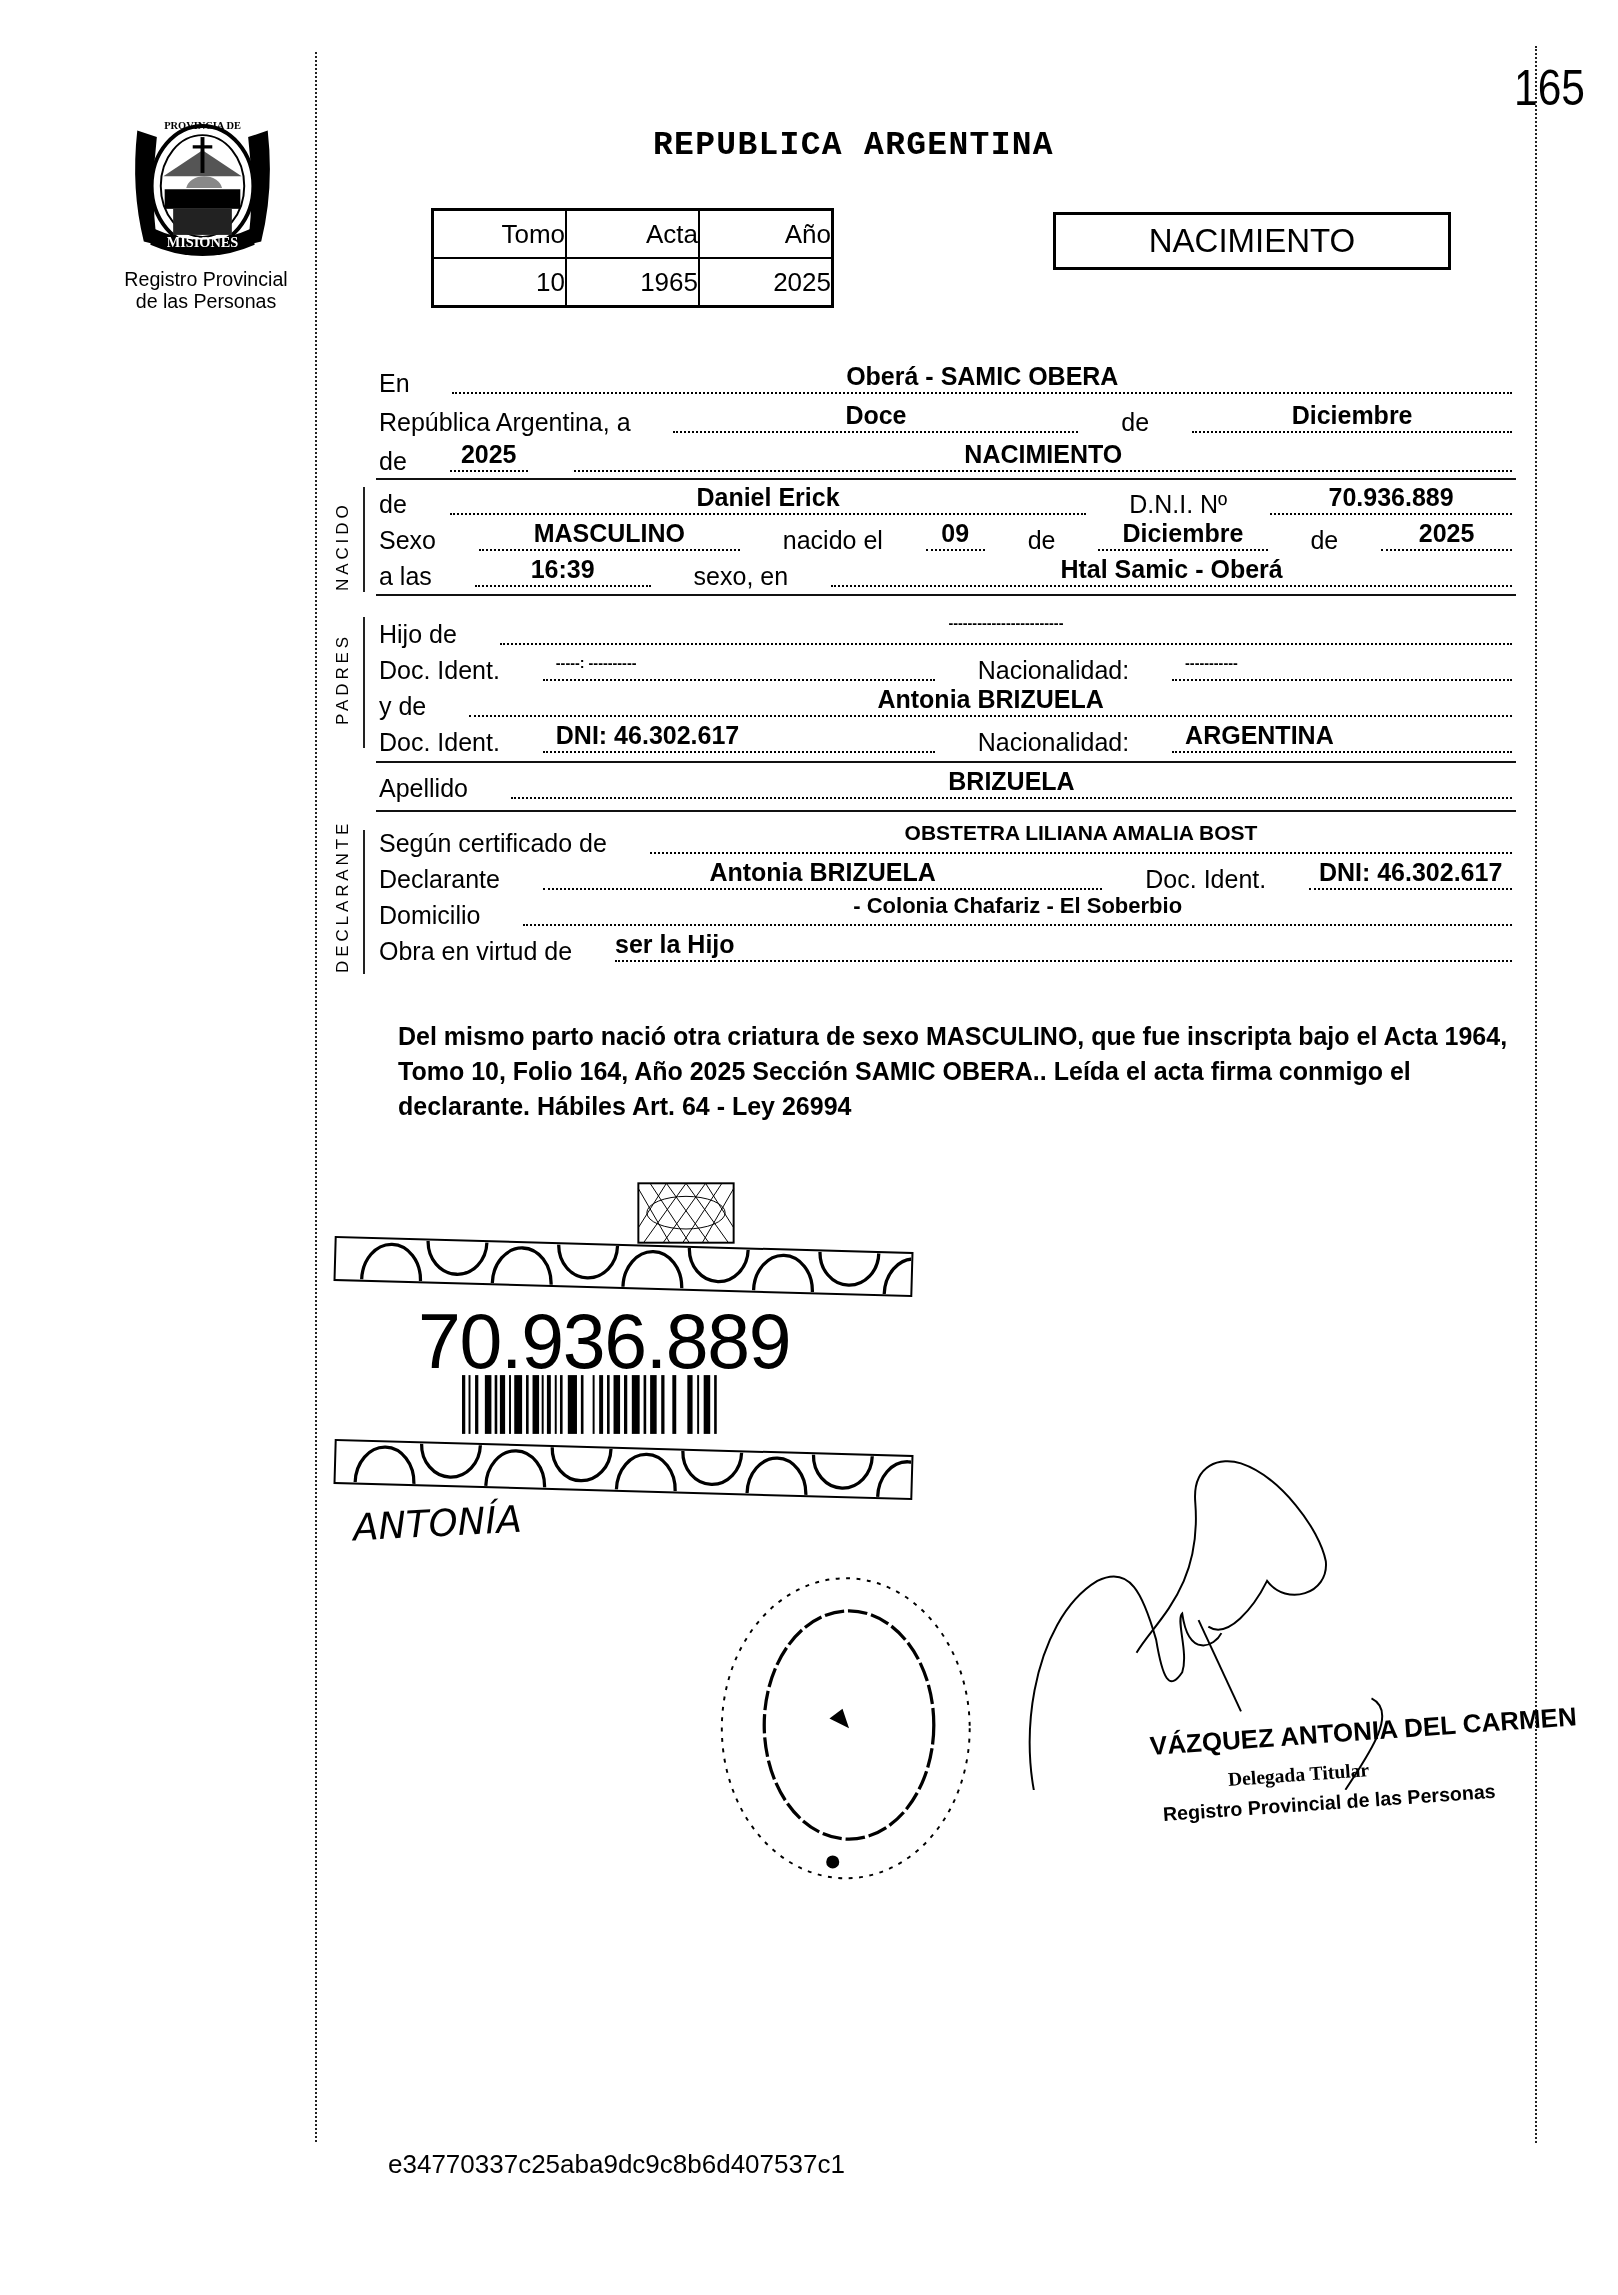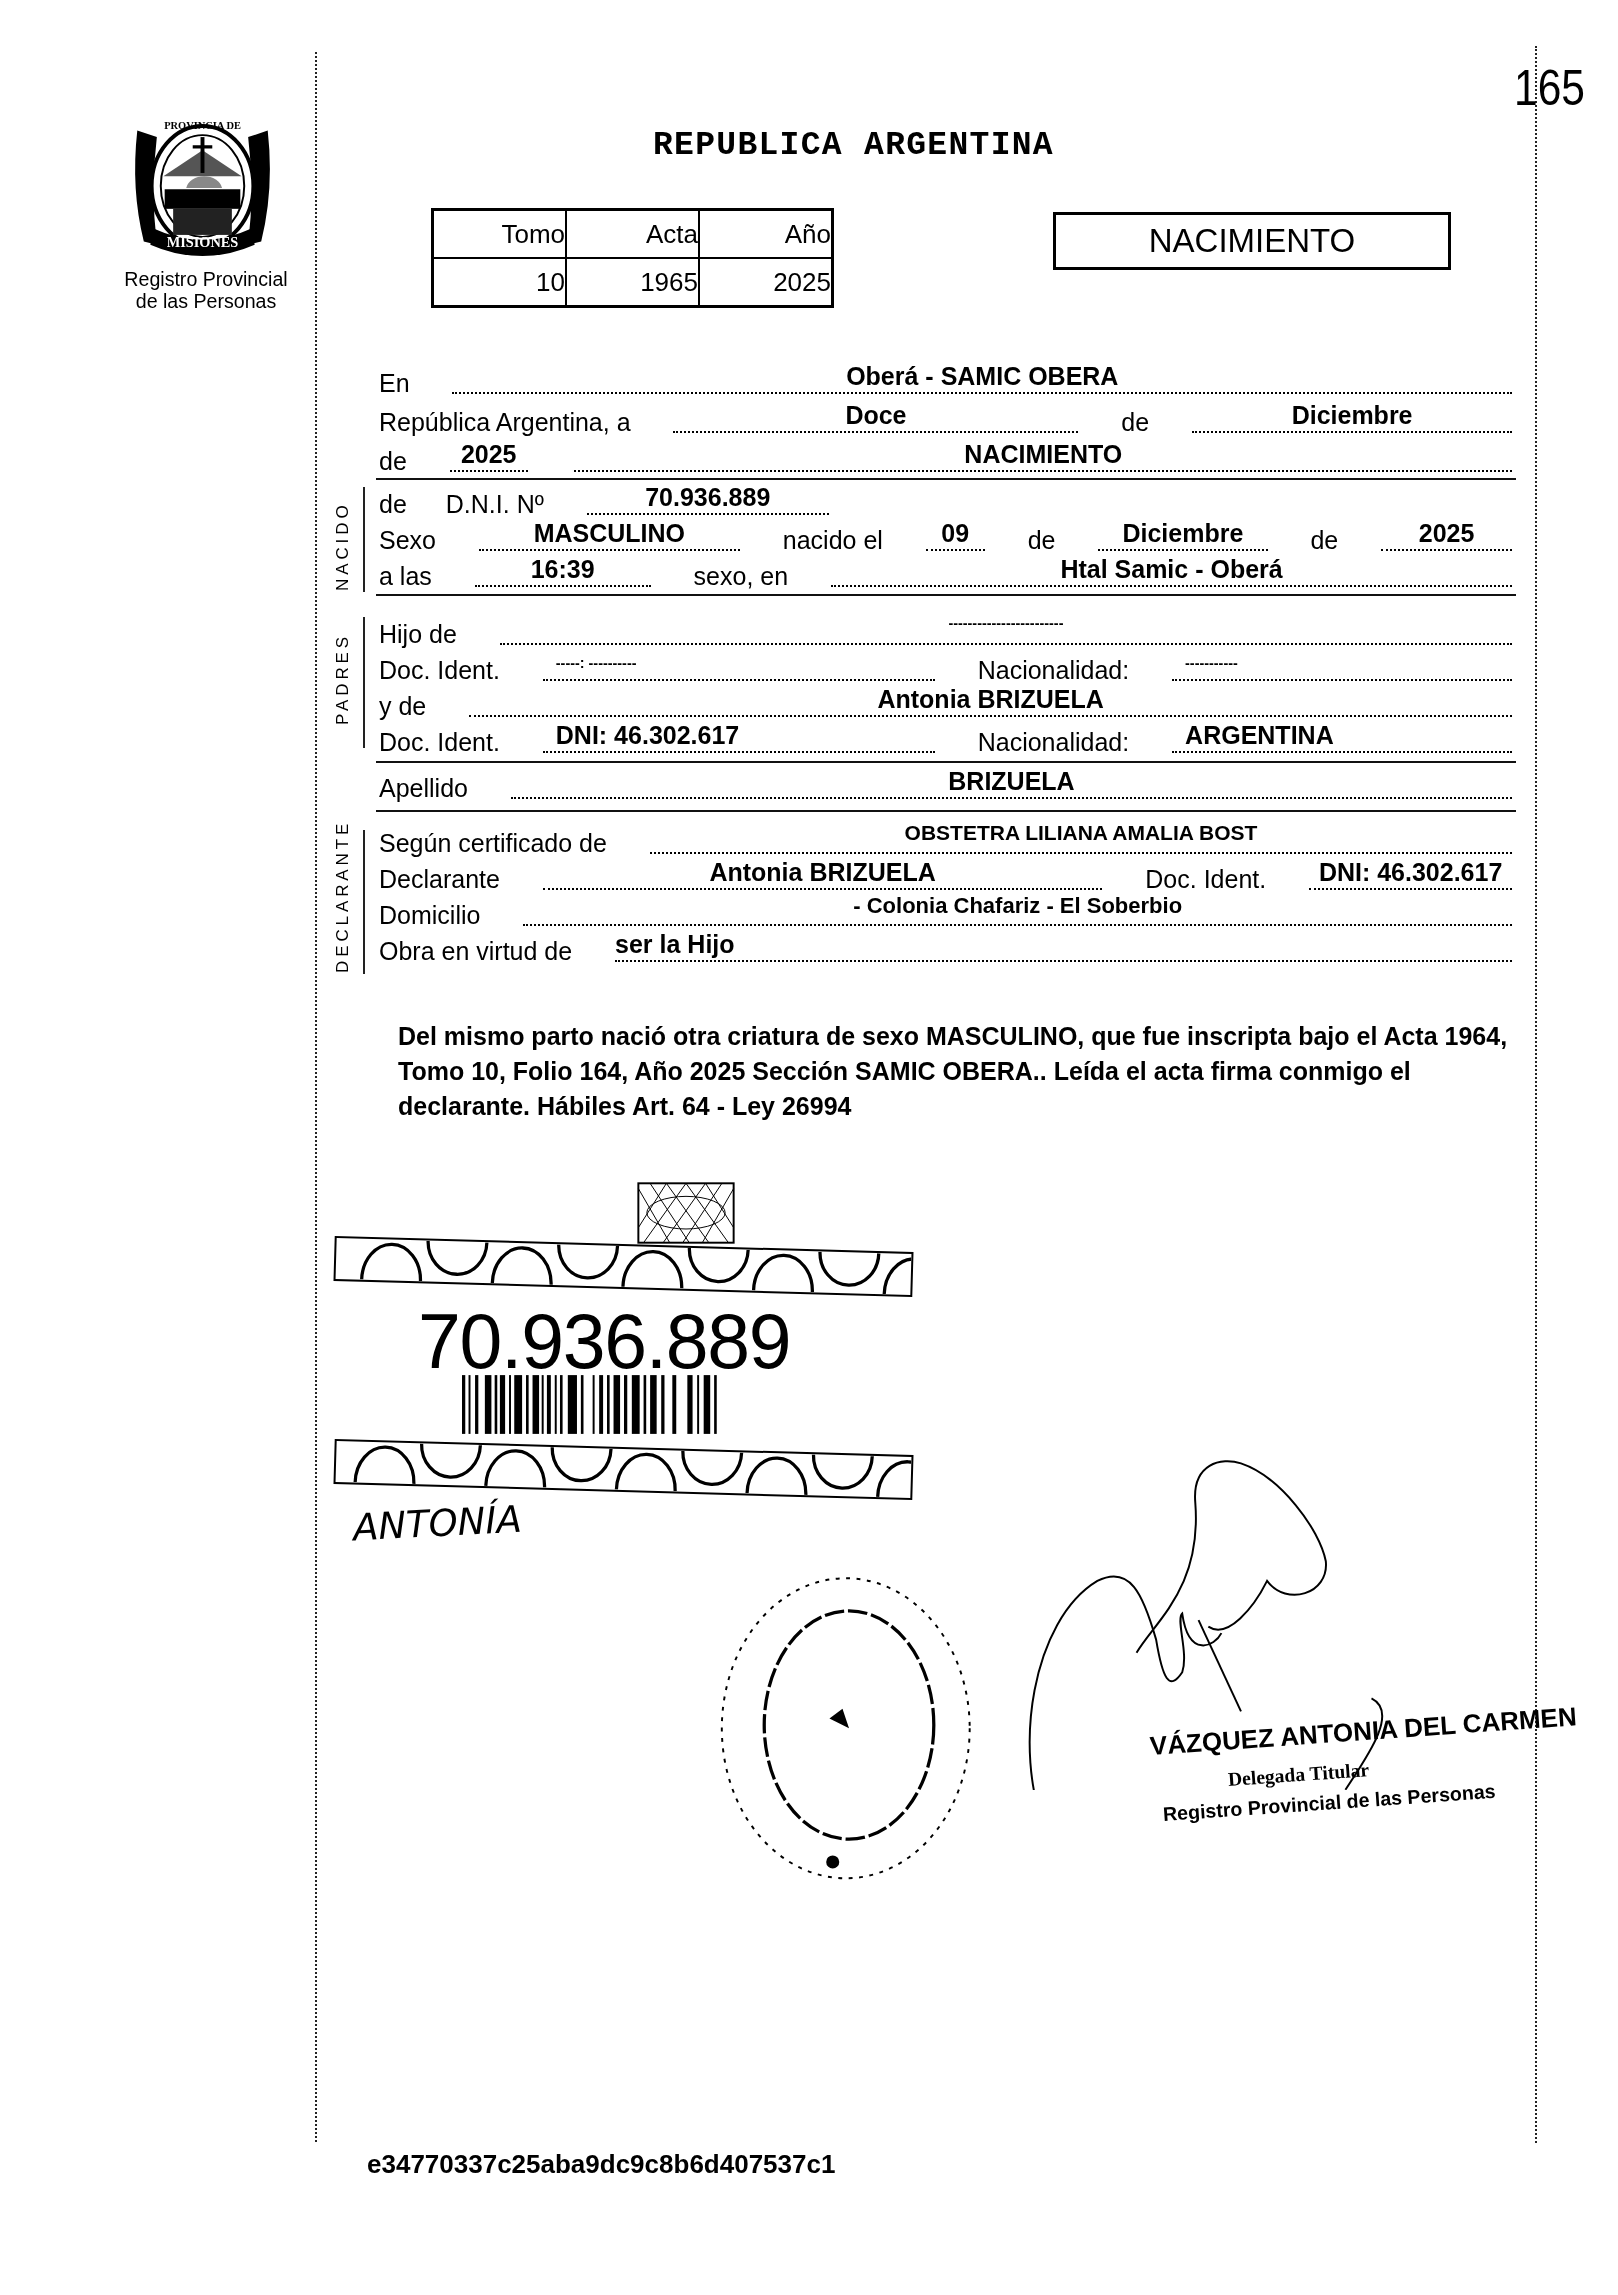--- a/index.html
+++ b/index.html
@@ -42,21 +42,21 @@
   .dni-big { left: 418px; top: 1297px; font-size: 77px; letter-spacing: -1.3px; }
   .barcode { left: 462px; top: 1375px; width: 307px; height: 59px; }
   .handwritten { left: 353px; top: 1502px; font-family: "DejaVu Sans", sans-serif; font-size: 37px; font-style: italic; transform: rotate(-3deg); }
 
   .seal { left: 699px; top: 1555px; width: 287px; height: 340px; }
   .signature { left: 1006px; top: 1424px; width: 483px; height: 366px; }
   .sig-name { left: 1150px; top: 1731px; font-size: 26px; font-family: "Liberation Sans Narrow","Liberation Sans", sans-serif; font-weight: bold; transform: rotate(-4deg); transform-origin: left; }
   .sig-role { left: 1228px; top: 1769px; font-size: 19.6px; font-family: "Liberation Serif", serif; font-weight: bold; transform: rotate(-4deg); transform-origin: left; }
   .sig-org { left: 1163px; top: 1803px; font-size: 19.6px; font-weight: bold; transform: rotate(-4deg); transform-origin: left; }
 
-  .hash { left: 367px; top: 2149px; font-size: 26px; font-weight: bold; }
+  .hash { left: 388px; top: 2149px; font-size: 26px; font-weight: normal; }
 </style>
 </head>
 <body>
 
 <div class="vline" style="left:315px; top:52px; height:2090px;"></div>
 <div class="vline" style="left:1535px; top:46px; height:2097px;"></div>
 
 <svg class="abs logo" viewBox="0 0 240 230">
   <path d="M20 30 Q10 120 30 200 L50 205 Q40 120 50 40 Z" fill="#000"></path>
   <path d="M220 30 Q230 120 210 200 L190 205 Q200 120 190 40 Z" fill="#000"></path>
@@ -122,20 +122,23 @@
       <span class="val">NACIMIENTO</span>
     </span>
 </div>
 <div class="sep" style="top:478px;"></div>
 
 <div class="section-rule" style="left:363px; top:487px; height:105px;"></div>
 <div class="section-label" style="left:333px; top:591px;">NACIDO</div>
 
 <div class="row" style="top:487px;">
   <span class="lbl">de</span>
+  <span class="fill">
+      <span class="val">Daniel Erick</span>
+    </span>
   <span class="lbl">D.N.I. Nº</span>
   <span class="fill" style="flex:0 0 242px;">
       <span class="val">70.936.889</span>
     </span>
 </div>
 <div class="row" style="top:523px;">
   <span class="lbl">Sexo</span>
   <span class="fill" style="flex:0 0 261px;">
       <span class="val">MASCULINO</span>
     </span>

